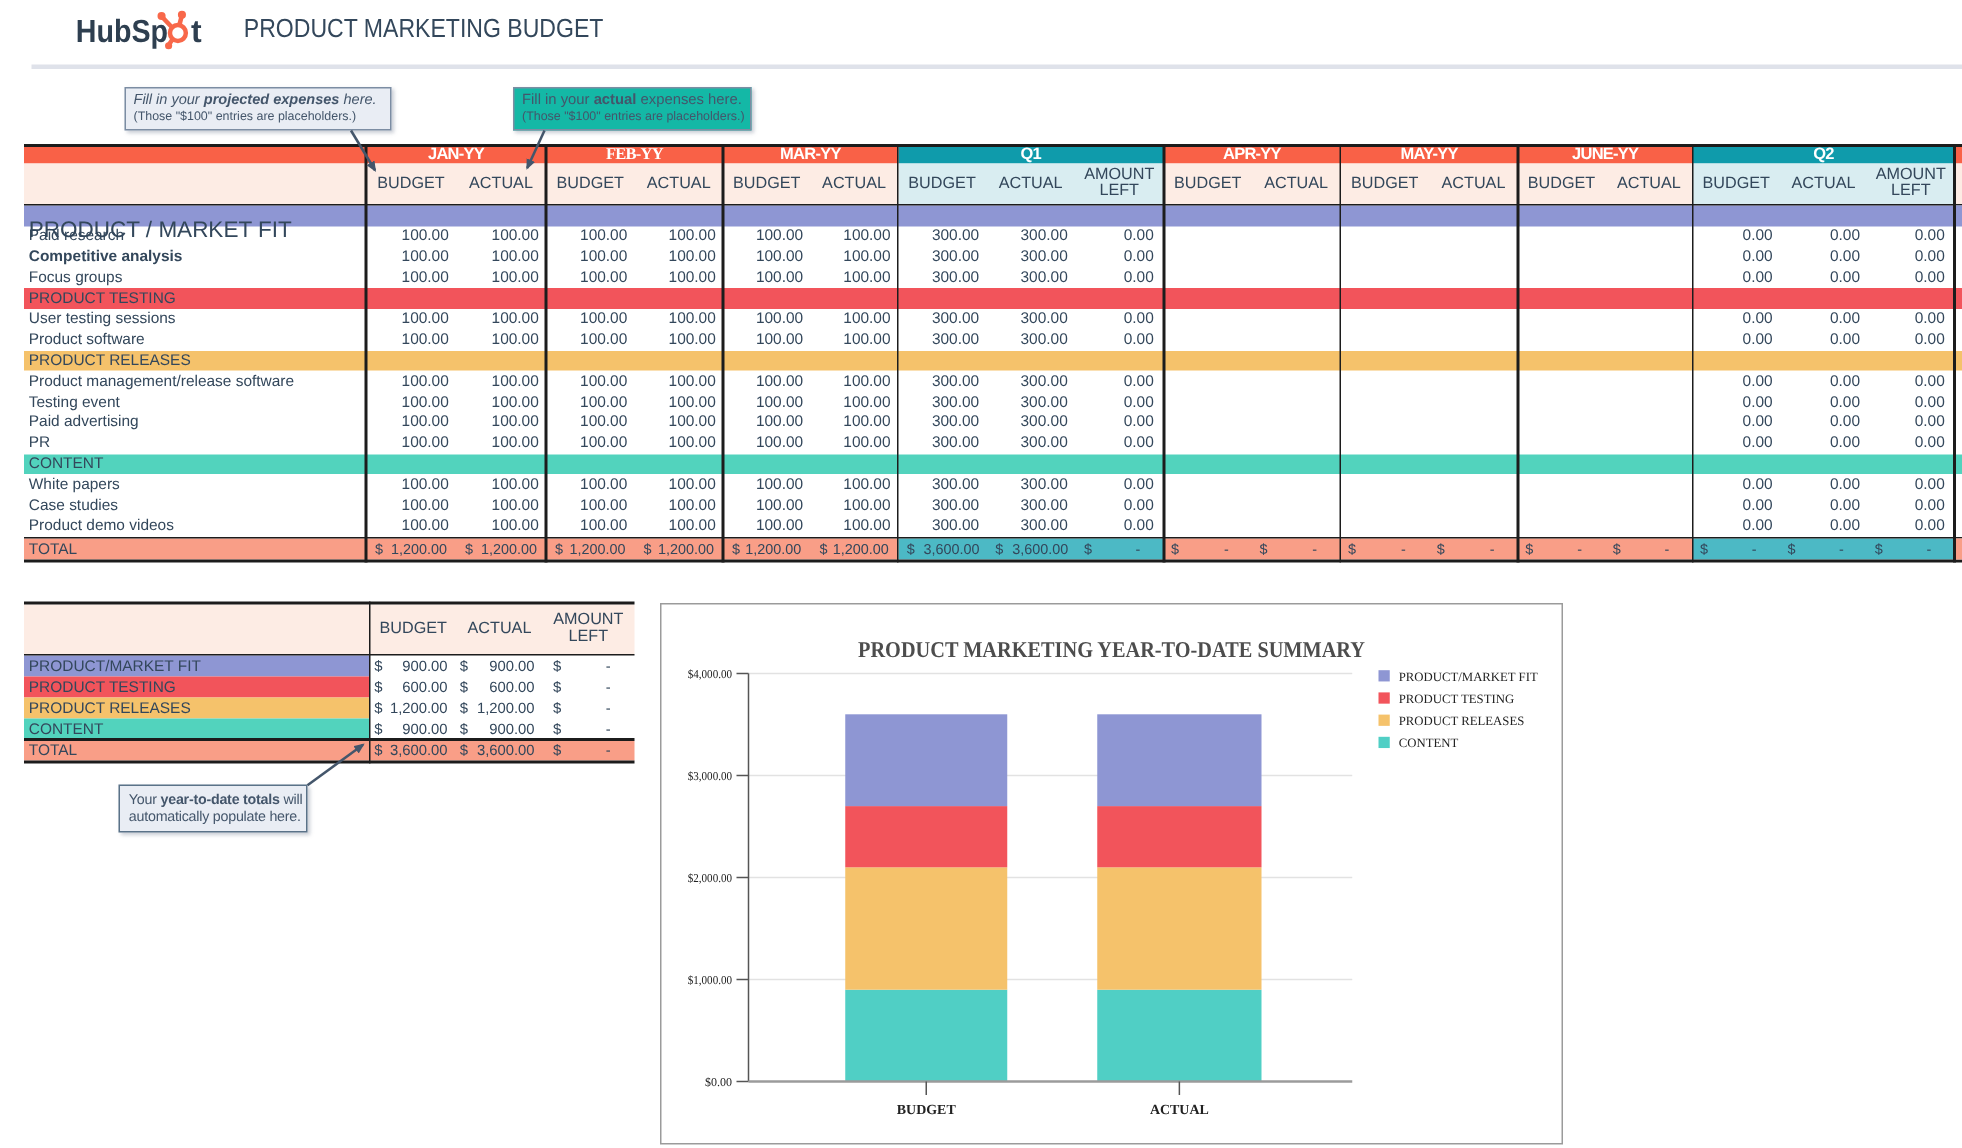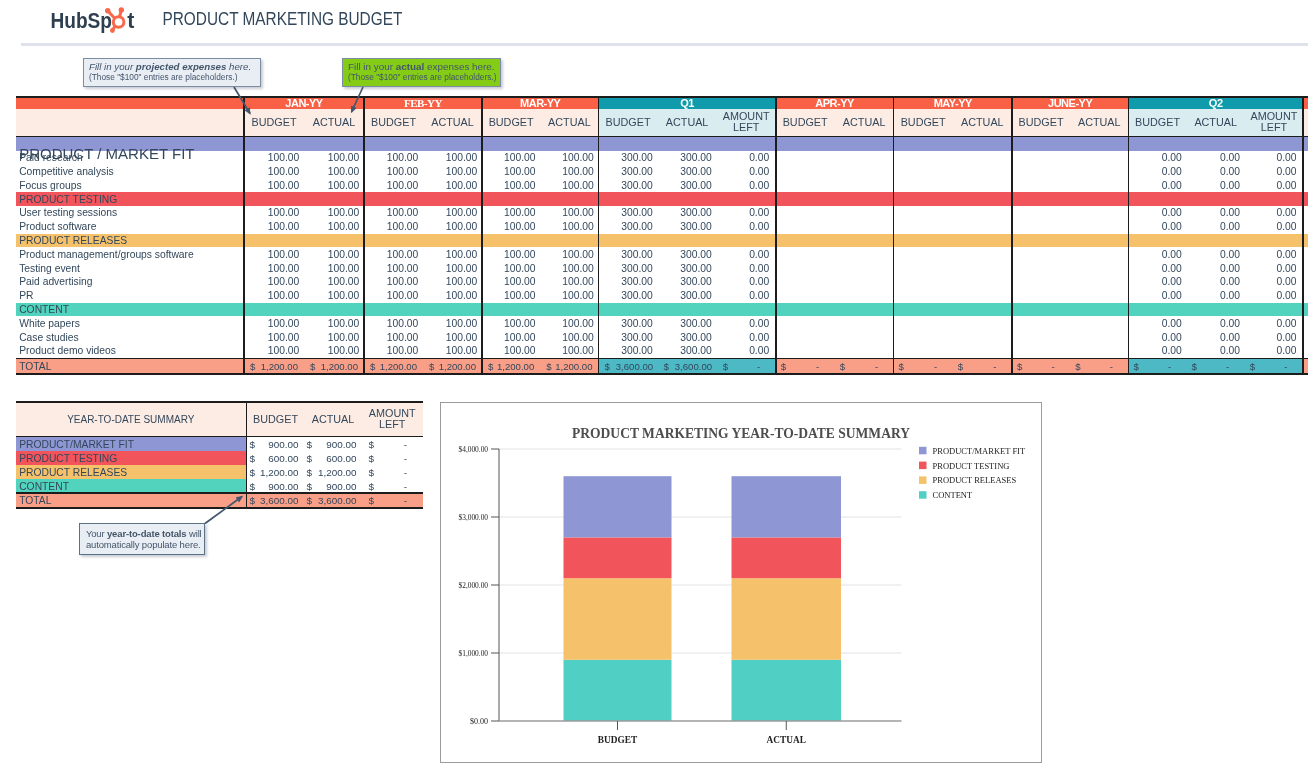--- a/index.html
+++ b/index.html
@@ -17,21 +17,21 @@
 <circle cx="121.3" cy="9.9" r="2.7"></circle>
 <circle cx="112.4" cy="30.5" r="2.4"></circle>
 </g>
 <text x="162.5" y="24.7" font-size="17.5" fill="#33475b" textLength="239.8" lengthAdjust="spacingAndGlyphs">PRODUCT MARKETING BUDGET</text>
 </svg>
 <div style="position:absolute;left:21px;top:42.5px;width:1287px;height:3.5px;background:#dfe2ea;"></div>
 <div style="position:absolute;background:#e9edf4;border:1px solid #7c8da3;box-sizing:border-box;box-shadow:1.5px 1.5px 2.5px rgba(120,130,150,0.4);color:#44566b;white-space:nowrap;overflow:hidden;left:83px;top:58px;width:177.5px;height:29px;padding:1.5px 0 0 5px;">
     <div style="font-size:9.7px;font-style:italic;">Fill in your <b>projected expenses</b> here.</div>
     <div style="font-size:8.3px;">(Those "$100" entries are placeholders.)</div>
   </div>
-<div style="position:absolute;background:#84cc16;border:1px solid #7c8da3;box-sizing:border-box;box-shadow:1.5px 1.5px 2.5px rgba(120,130,150,0.4);color:#44566b;white-space:nowrap;overflow:hidden;left:342px;top:58px;width:159px;height:29px;padding:1.5px 0 0 5px;">
+<div style="position:absolute;background:#14b8a6;border:1px solid #7c8da3;box-sizing:border-box;box-shadow:1.5px 1.5px 2.5px rgba(120,130,150,0.4);color:#44566b;white-space:nowrap;overflow:hidden;left:342px;top:58px;width:159px;height:29px;padding:1.5px 0 0 5px;">
     <div style="font-size:9.9px;">Fill in your <b>actual</b> expenses here.</div>
     <div style="font-size:8.3px;">(Those "$100" entries are placeholders.)</div>
   </div>
 <div style="position:absolute;background:#e9edf4;border:1px solid #7c8da3;box-sizing:border-box;box-shadow:1.5px 1.5px 2.5px rgba(120,130,150,0.4);color:#44566b;white-space:nowrap;overflow:hidden;left:79.4px;top:523.3px;width:125.7px;height:31.9px;padding:3.5px 0 0 5.5px;border-color:#5a7288;">
     <div style="font-size:9.5px;line-height:11px;letter-spacing:-0.15px;">Your <b>year-to-date totals</b> will<br>automatically populate here.</div>
   </div>
 <svg width="1308" height="765" style="position:absolute;left:0;top:0;pointer-events:none;z-index:50;">
 <defs>
       <marker id="ah" markerWidth="5.5" markerHeight="5" refX="3.4" refY="1.8" orient="auto">
         <path d="M0,0 L4.2,1.8 L0,3.6 z" fill="#44566b"></path>
@@ -88,21 +88,21 @@
 <div style="position:absolute;left:348px;top:54.8px;width:59.0px;height:13.8px;display:flex;align-items:center;font-size:10.3px;box-sizing:border-box;justify-content:flex-end;padding-right:4.8px;">100.00</div>
 <div style="position:absolute;left:407.0px;top:54.8px;width:59.0px;height:13.8px;display:flex;align-items:center;font-size:10.3px;box-sizing:border-box;justify-content:flex-end;padding-right:4.8px;">100.00</div>
 <div style="position:absolute;left:466px;top:54.8px;width:58.25px;height:13.8px;display:flex;align-items:center;font-size:10.3px;box-sizing:border-box;justify-content:flex-end;padding-right:4.8px;">100.00</div>
 <div style="position:absolute;left:524.25px;top:54.8px;width:58.25px;height:13.8px;display:flex;align-items:center;font-size:10.3px;box-sizing:border-box;justify-content:flex-end;padding-right:4.8px;">100.00</div>
 <div style="position:absolute;left:582.5px;top:54.8px;width:59.06666666666672px;height:13.8px;display:flex;align-items:center;font-size:10.3px;box-sizing:border-box;justify-content:flex-end;padding-right:4.8px;">300.00</div>
 <div style="position:absolute;left:641.5666666666667px;top:54.8px;width:59.066666666666606px;height:13.8px;display:flex;align-items:center;font-size:10.3px;box-sizing:border-box;justify-content:flex-end;padding-right:4.8px;">300.00</div>
 <div style="position:absolute;left:700.6333333333333px;top:54.8px;width:59.06666666666672px;height:13.8px;display:flex;align-items:center;font-size:10.3px;box-sizing:border-box;justify-content:flex-end;padding-right:6.5px;">0.00</div>
 <div style="position:absolute;left:1112.4px;top:54.8px;width:58.200000000000045px;height:13.8px;display:flex;align-items:center;font-size:10.3px;box-sizing:border-box;justify-content:flex-end;padding-right:4.8px;">0.00</div>
 <div style="position:absolute;left:1170.6000000000001px;top:54.8px;width:58.19999999999982px;height:13.8px;display:flex;align-items:center;font-size:10.3px;box-sizing:border-box;justify-content:flex-end;padding-right:4.8px;">0.00</div>
 <div style="position:absolute;left:1228.8px;top:54.8px;width:58.200000000000045px;height:13.8px;display:flex;align-items:center;font-size:10.3px;box-sizing:border-box;justify-content:flex-end;padding-right:6.5px;">0.00</div>
-<div style="position:absolute;left:0px;top:68.6px;width:228px;height:13.8px;display:flex;align-items:center;font-size:10.3px;box-sizing:border-box;padding-left:3.2px;">Competitive analysis</div>
+<div style="position:absolute;left:0px;top:68.6px;width:228px;height:13.8px;display:flex;align-items:center;font-size:10.3px;box-sizing:border-box;padding-left:3.2px;font-weight:bold;">Competitive analysis</div>
 <div style="position:absolute;left:228px;top:68.6px;width:60.0px;height:13.8px;display:flex;align-items:center;font-size:10.3px;box-sizing:border-box;justify-content:flex-end;padding-right:4.8px;">100.00</div>
 <div style="position:absolute;left:288.0px;top:68.6px;width:60.0px;height:13.8px;display:flex;align-items:center;font-size:10.3px;box-sizing:border-box;justify-content:flex-end;padding-right:4.8px;">100.00</div>
 <div style="position:absolute;left:348px;top:68.6px;width:59.0px;height:13.8px;display:flex;align-items:center;font-size:10.3px;box-sizing:border-box;justify-content:flex-end;padding-right:4.8px;">100.00</div>
 <div style="position:absolute;left:407.0px;top:68.6px;width:59.0px;height:13.8px;display:flex;align-items:center;font-size:10.3px;box-sizing:border-box;justify-content:flex-end;padding-right:4.8px;">100.00</div>
 <div style="position:absolute;left:466px;top:68.6px;width:58.25px;height:13.8px;display:flex;align-items:center;font-size:10.3px;box-sizing:border-box;justify-content:flex-end;padding-right:4.8px;">100.00</div>
 <div style="position:absolute;left:524.25px;top:68.6px;width:58.25px;height:13.8px;display:flex;align-items:center;font-size:10.3px;box-sizing:border-box;justify-content:flex-end;padding-right:4.8px;">100.00</div>
 <div style="position:absolute;left:582.5px;top:68.6px;width:59.06666666666672px;height:13.8px;display:flex;align-items:center;font-size:10.3px;box-sizing:border-box;justify-content:flex-end;padding-right:4.8px;">300.00</div>
 <div style="position:absolute;left:641.5666666666667px;top:68.6px;width:59.066666666666606px;height:13.8px;display:flex;align-items:center;font-size:10.3px;box-sizing:border-box;justify-content:flex-end;padding-right:4.8px;">300.00</div>
 <div style="position:absolute;left:700.6333333333333px;top:68.6px;width:59.06666666666672px;height:13.8px;display:flex;align-items:center;font-size:10.3px;box-sizing:border-box;justify-content:flex-end;padding-right:6.5px;">0.00</div>
 <div style="position:absolute;left:1112.4px;top:68.6px;width:58.200000000000045px;height:13.8px;display:flex;align-items:center;font-size:10.3px;box-sizing:border-box;justify-content:flex-end;padding-right:4.8px;">0.00</div>
@@ -144,21 +144,21 @@
 <div style="position:absolute;left:466px;top:123.80000000000001px;width:58.25px;height:13.8px;display:flex;align-items:center;font-size:10.3px;box-sizing:border-box;justify-content:flex-end;padding-right:4.8px;">100.00</div>
 <div style="position:absolute;left:524.25px;top:123.80000000000001px;width:58.25px;height:13.8px;display:flex;align-items:center;font-size:10.3px;box-sizing:border-box;justify-content:flex-end;padding-right:4.8px;">100.00</div>
 <div style="position:absolute;left:582.5px;top:123.80000000000001px;width:59.06666666666672px;height:13.8px;display:flex;align-items:center;font-size:10.3px;box-sizing:border-box;justify-content:flex-end;padding-right:4.8px;">300.00</div>
 <div style="position:absolute;left:641.5666666666667px;top:123.80000000000001px;width:59.066666666666606px;height:13.8px;display:flex;align-items:center;font-size:10.3px;box-sizing:border-box;justify-content:flex-end;padding-right:4.8px;">300.00</div>
 <div style="position:absolute;left:700.6333333333333px;top:123.80000000000001px;width:59.06666666666672px;height:13.8px;display:flex;align-items:center;font-size:10.3px;box-sizing:border-box;justify-content:flex-end;padding-right:6.5px;">0.00</div>
 <div style="position:absolute;left:1112.4px;top:123.80000000000001px;width:58.200000000000045px;height:13.8px;display:flex;align-items:center;font-size:10.3px;box-sizing:border-box;justify-content:flex-end;padding-right:4.8px;">0.00</div>
 <div style="position:absolute;left:1170.6000000000001px;top:123.80000000000001px;width:58.19999999999982px;height:13.8px;display:flex;align-items:center;font-size:10.3px;box-sizing:border-box;justify-content:flex-end;padding-right:4.8px;">0.00</div>
 <div style="position:absolute;left:1228.8px;top:123.80000000000001px;width:58.200000000000045px;height:13.8px;display:flex;align-items:center;font-size:10.3px;box-sizing:border-box;justify-content:flex-end;padding-right:6.5px;">0.00</div>
 <div style="position:absolute;left:0;top:137.60000000000002px;width:1287px;height:13.8px;background:#f5c26b;"></div>
 <div style="position:absolute;left:0px;top:137.60000000000002px;width:300px;height:13.8px;display:flex;align-items:center;font-size:10.3px;box-sizing:border-box;padding-left:3.2px;">PRODUCT RELEASES</div>
-<div style="position:absolute;left:0px;top:151.4px;width:228px;height:13.8px;display:flex;align-items:center;font-size:10.3px;box-sizing:border-box;padding-left:3.2px;">Product management/groups software</div>
+<div style="position:absolute;left:0px;top:151.4px;width:228px;height:13.8px;display:flex;align-items:center;font-size:10.3px;box-sizing:border-box;padding-left:3.2px;">Product management/release software</div>
 <div style="position:absolute;left:228px;top:151.4px;width:60.0px;height:13.8px;display:flex;align-items:center;font-size:10.3px;box-sizing:border-box;justify-content:flex-end;padding-right:4.8px;">100.00</div>
 <div style="position:absolute;left:288.0px;top:151.4px;width:60.0px;height:13.8px;display:flex;align-items:center;font-size:10.3px;box-sizing:border-box;justify-content:flex-end;padding-right:4.8px;">100.00</div>
 <div style="position:absolute;left:348px;top:151.4px;width:59.0px;height:13.8px;display:flex;align-items:center;font-size:10.3px;box-sizing:border-box;justify-content:flex-end;padding-right:4.8px;">100.00</div>
 <div style="position:absolute;left:407.0px;top:151.4px;width:59.0px;height:13.8px;display:flex;align-items:center;font-size:10.3px;box-sizing:border-box;justify-content:flex-end;padding-right:4.8px;">100.00</div>
 <div style="position:absolute;left:466px;top:151.4px;width:58.25px;height:13.8px;display:flex;align-items:center;font-size:10.3px;box-sizing:border-box;justify-content:flex-end;padding-right:4.8px;">100.00</div>
 <div style="position:absolute;left:524.25px;top:151.4px;width:58.25px;height:13.8px;display:flex;align-items:center;font-size:10.3px;box-sizing:border-box;justify-content:flex-end;padding-right:4.8px;">100.00</div>
 <div style="position:absolute;left:582.5px;top:151.4px;width:59.06666666666672px;height:13.8px;display:flex;align-items:center;font-size:10.3px;box-sizing:border-box;justify-content:flex-end;padding-right:4.8px;">300.00</div>
 <div style="position:absolute;left:641.5666666666667px;top:151.4px;width:59.066666666666606px;height:13.8px;display:flex;align-items:center;font-size:10.3px;box-sizing:border-box;justify-content:flex-end;padding-right:4.8px;">300.00</div>
 <div style="position:absolute;left:700.6333333333333px;top:151.4px;width:59.06666666666672px;height:13.8px;display:flex;align-items:center;font-size:10.3px;box-sizing:border-box;justify-content:flex-end;padding-right:6.5px;">0.00</div>
 <div style="position:absolute;left:1112.4px;top:151.4px;width:58.200000000000045px;height:13.8px;display:flex;align-items:center;font-size:10.3px;box-sizing:border-box;justify-content:flex-end;padding-right:4.8px;">0.00</div>
@@ -337,21 +337,20 @@
 </div>
 <div style="position:absolute;left:1304.4px;top:97.5px;width:3.6px;height:11px;background:#f96147;"></div>
 <div style="position:absolute;left:1304.4px;top:108.5px;width:3.6px;height:27px;background:#fdece4;"></div>
 <div style="position:absolute;left:1304.4px;top:137.0px;width:3.6px;height:13.8px;background:#8e96d3;"></div>
 <div style="position:absolute;left:1304.4px;top:192.2px;width:3.6px;height:13.8px;background:#f2545b;"></div>
 <div style="position:absolute;left:1304.4px;top:233.60000000000002px;width:3.6px;height:13.8px;background:#f5c26b;"></div>
 <div style="position:absolute;left:1304.4px;top:302.6px;width:3.6px;height:13.8px;background:#52d3bd;"></div>
 <div style="position:absolute;left:1304.4px;top:359.4px;width:3.6px;height:13.6px;background:#f99e87;"></div>
 <div style="position:absolute;left:16px;top:401px;width:406.5px;height:108px;">
 <div style="position:absolute;left:0;top:2px;width:406.5px;height:32.5px;background:#fdece4;"></div>
-<div style="position:absolute;left:0px;top:2px;width:229.5px;height:32.5px;display:flex;align-items:center;font-size:10px;box-sizing:border-box;justify-content:center;">YEAR-TO-DATE SUMMARY</div>
 <div style="position:absolute;left:231px;top:2px;width:57px;height:32.5px;display:flex;align-items:center;font-size:10.8px;box-sizing:border-box;justify-content:center;">BUDGET</div>
 <div style="position:absolute;left:288px;top:2px;width:58px;height:32.5px;display:flex;align-items:center;font-size:10.8px;box-sizing:border-box;justify-content:center;">ACTUAL</div>
 <div style="position:absolute;left:346px;top:2px;width:60.5px;height:32.5px;display:flex;align-items:center;font-size:10.8px;box-sizing:border-box;justify-content:center;">
       <div style="text-align:center;line-height:11.5px;">AMOUNT<br>LEFT</div>
     </div>
 <div style="position:absolute;left:0;top:36.4px;width:229.5px;height:13.9px;background:#8e96d3;"></div>
 <div style="position:absolute;left:0px;top:36.4px;width:229.5px;height:13.9px;display:flex;align-items:center;font-size:10.3px;box-sizing:border-box;padding-left:3.2px;">PRODUCT/MARKET FIT</div>
 <div style="position:absolute;left:231px;top:36.4px;width:57px;height:13.9px;display:flex;align-items:center;justify-content:space-between;font-size:9.9px;box-sizing:border-box;padding-left:2.5px;padding-right:5.6px;">
       <span>$</span>
       <span>900.00</span>

